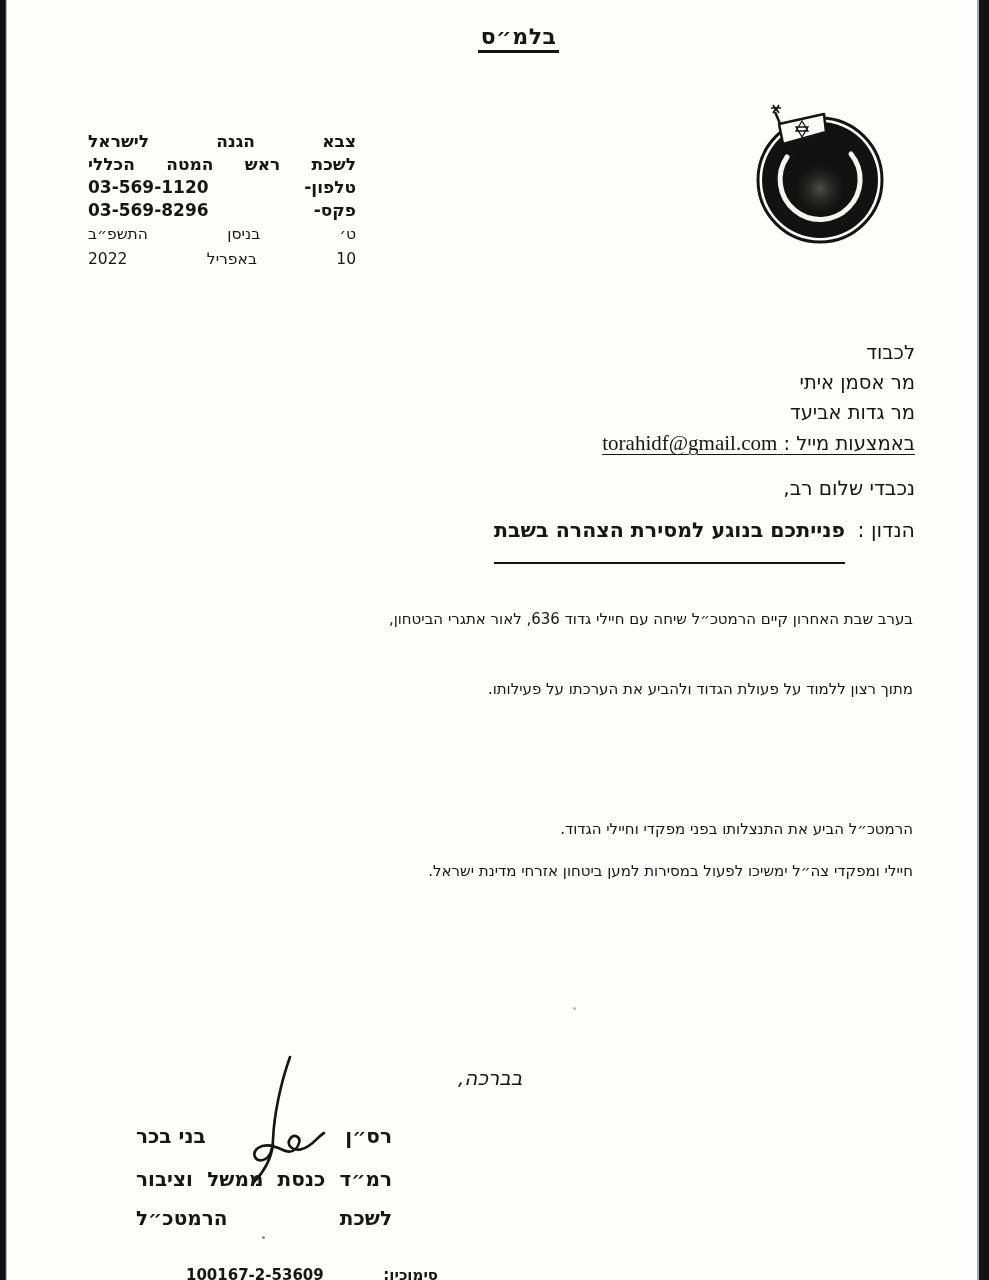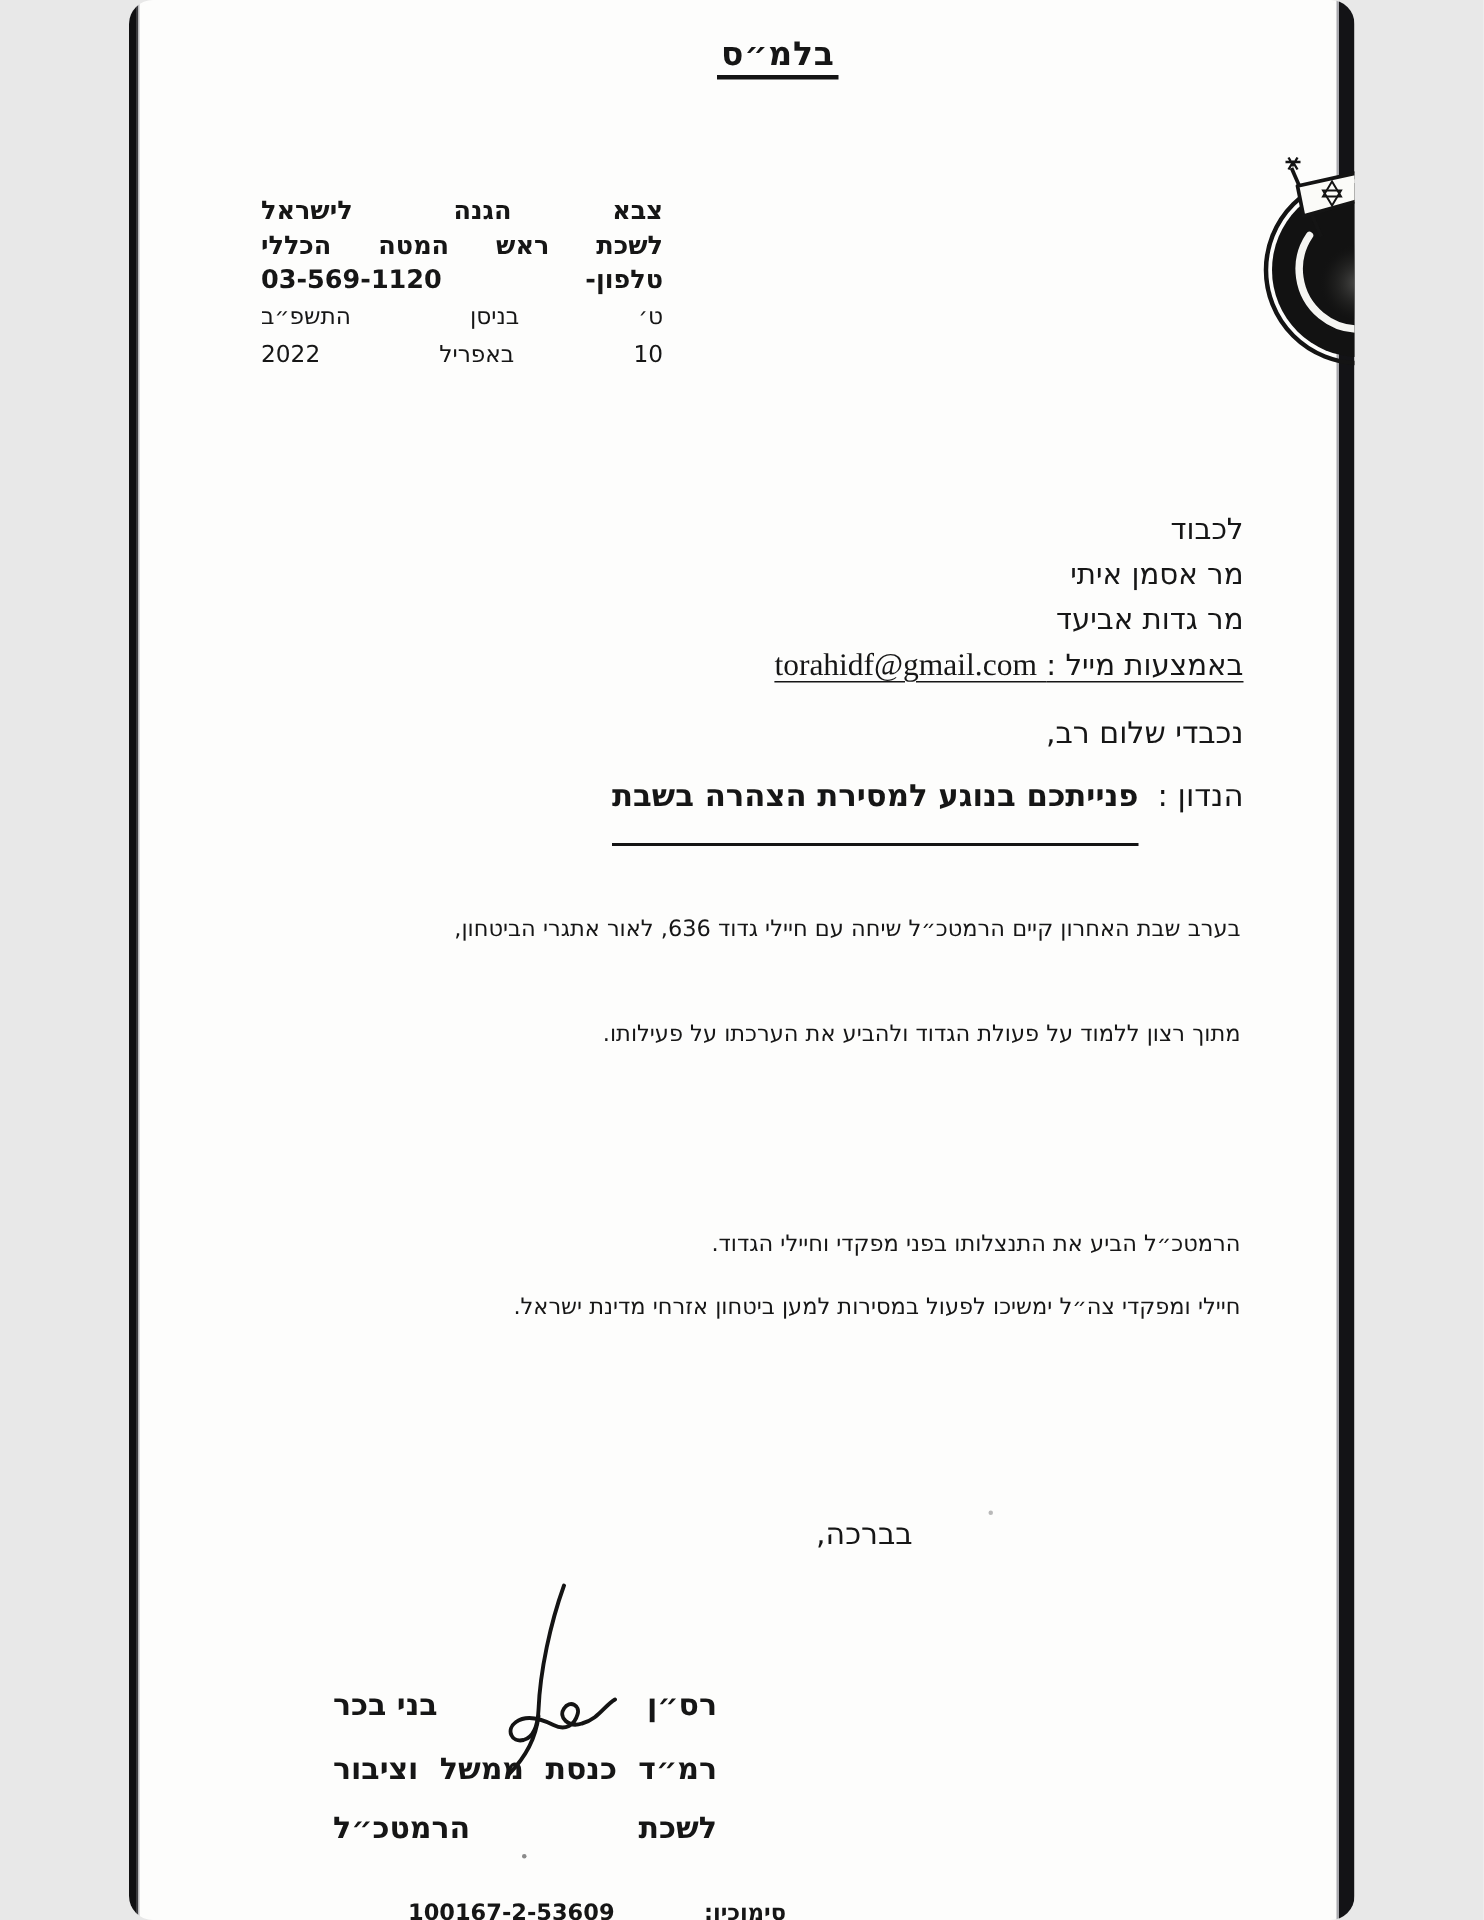--- a/index.html
+++ b/index.html
@@ -1,19 +1,19 @@
 <!DOCTYPE html>
 <html dir="rtl" lang="he"><head>
 <meta charset="utf-8">
 <style>
   html,body { margin:0; padding:0; background:#e8e8e8; }
   .page {
-    position:relative; width:817px; height:1280px; margin:0 auto;
+    position:relative; width:989px; height:1280px; margin:0 auto;
     background:#fdfdfc; overflow:hidden; direction:rtl;
-    color:#161616; font-family:"DejaVu Sans", sans-serif;border-radius:16px;
+    color:#161616; font-family:"DejaVu Sans", sans-serif;
   }
   .edge-left  { position:absolute; left:0; top:0; width:7px; height:100%;
                 background:linear-gradient(to right,#101012 0 5px,#3a3a3d 5px 6px,#b9b9bc 6px); }
   .edge-right { position:absolute; right:0; top:0; width:12px; height:100%;
                 background:linear-gradient(to right,#a8a8ad 0 2px,#131316 2px); }
 
   .balmas { position:absolute; top:24px; left:48px; right:0; text-align:center;
             font-size:22px; font-weight:bold; letter-spacing:.5px; }
   .balmas span { border-bottom:3px solid #141414; padding:0 3px 1px 3px; }
 
@@ -36,21 +36,21 @@
   .greeting { position:absolute; right:74px; top:476px; font-size:20px; }
 
   .subject { position:absolute; right:74px; top:518px; font-size:20.5px; white-space:nowrap; }
   .subject .subj-text { font-weight:bold; border-bottom:2.5px solid #141414;
                         padding-bottom:20px; margin-right:6px; }
 
   .body-par { position:absolute; right:76px; font-size:15px; white-space:nowrap; }
   .p0 { top:610px; } .p1 { top:680px; } .p2 { top:750px; }
   .p3 { top:820px; } .p4 { top:862px; }
 
-  .closing { position:absolute; left:458px; top:1010px; font-size:20px; }
+  .closing { position:absolute; left:458px; top:1066px; font-size:20px;font-style:italic; }
 
   .signature { position:absolute; left:226px; top:1054px; }
 
   .sig-block { position:absolute; left:136px; top:1124px; width:256px; font-weight:bold; }
   .row-rank   { display:flex; justify-content:space-between; font-size:20px; }
   .row-title  { font-size:20px; text-align:justify; text-align-last:justify;
                 margin-top:19px; white-space:nowrap; }
   .row-office { display:flex; justify-content:space-between; font-size:20px; margin-top:15px; }
 
   .footer-ref { position:absolute; left:186px; top:1266px; width:252px;
@@ -70,20 +70,21 @@
   <div class="edge-right"></div>
 
   <div class="balmas">
     <span>בלמ״ס</span>
   </div>
 
   <div class="letterhead">
     <div class="lh-line">צבא הגנה לישראל</div>
     <div class="lh-line">לשכת ראש המטה הכללי</div>
     <div class="lh-line">טלפון- 03-569-1120</div>
+    <div class="lh-line">פקס- 03-569-8296</div>
     <div class="lh-date">ט׳ בניסן התשפ״ב</div>
     <div class="lh-date">10 באפריל 2022</div>
   </div>
 
   <div class="emblem">
     <svg width="145" height="160" viewBox="0 0 145 160">
       <defs>
         <radialGradient id="blob" cx="50%" cy="55%" r="50%">
           <stop offset="0%" stop-color="#5a5a58" stop-opacity="0.85"></stop>
           <stop offset="70%" stop-color="#2a2a28" stop-opacity="0.3"></stop>

